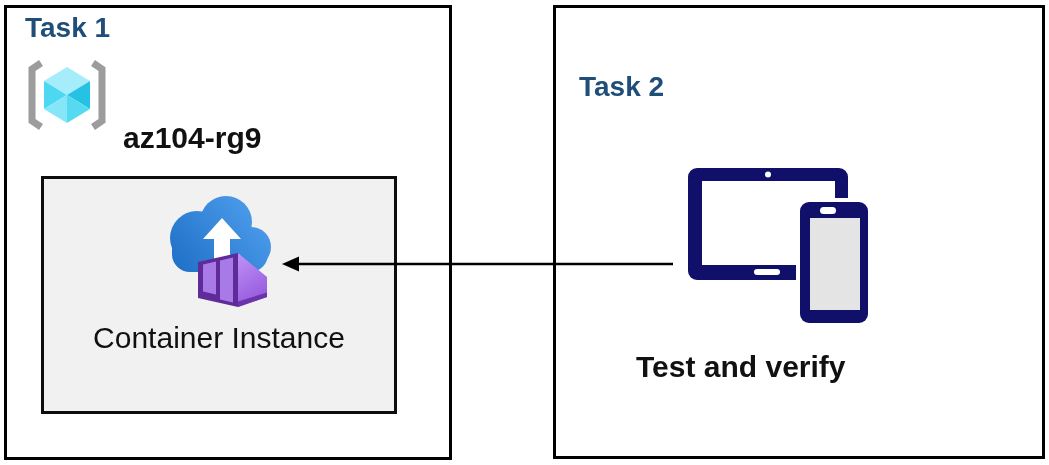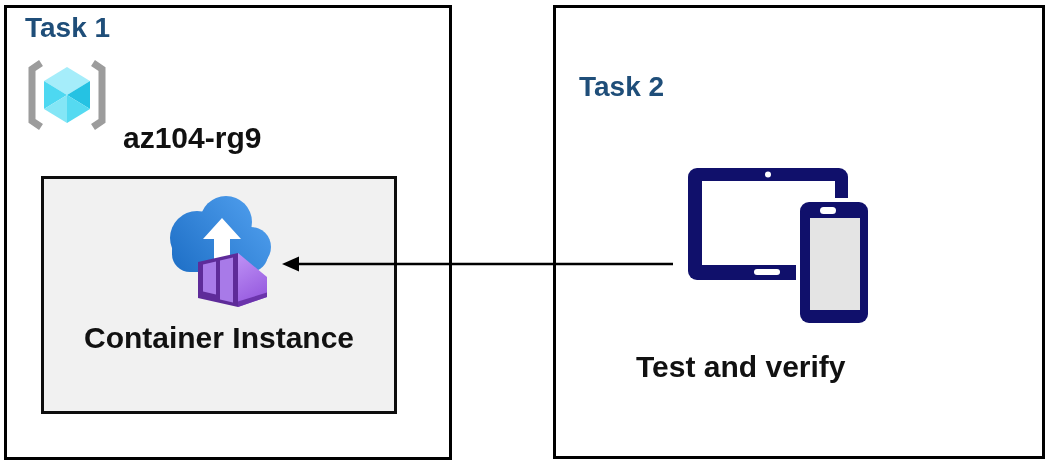--- a/index.html
+++ b/index.html
@@ -48,21 +48,21 @@
     border: 3px solid #0d0d0d;
   }
   .aci-icon { position: absolute; left: 162px; top: 192px; width: 110px; height: 125px; }
   .container-label {
     position: absolute;
     left: 41px;
     top: 321px;
     width: 356px;
     text-align: center;
     font-size: 30px;
-    font-weight: 700;
+    font-weight: 400;
     color: var(--color-text, #111);
   }
   .devices-icon { position: absolute; left: 678px; top: 158px; width: 200px; height: 175px; }
   .test-label {
     position: absolute;
     left: 636px;
     top: 350px;
     width: 300px;
     font-size: 30px;
     font-weight: 700;

